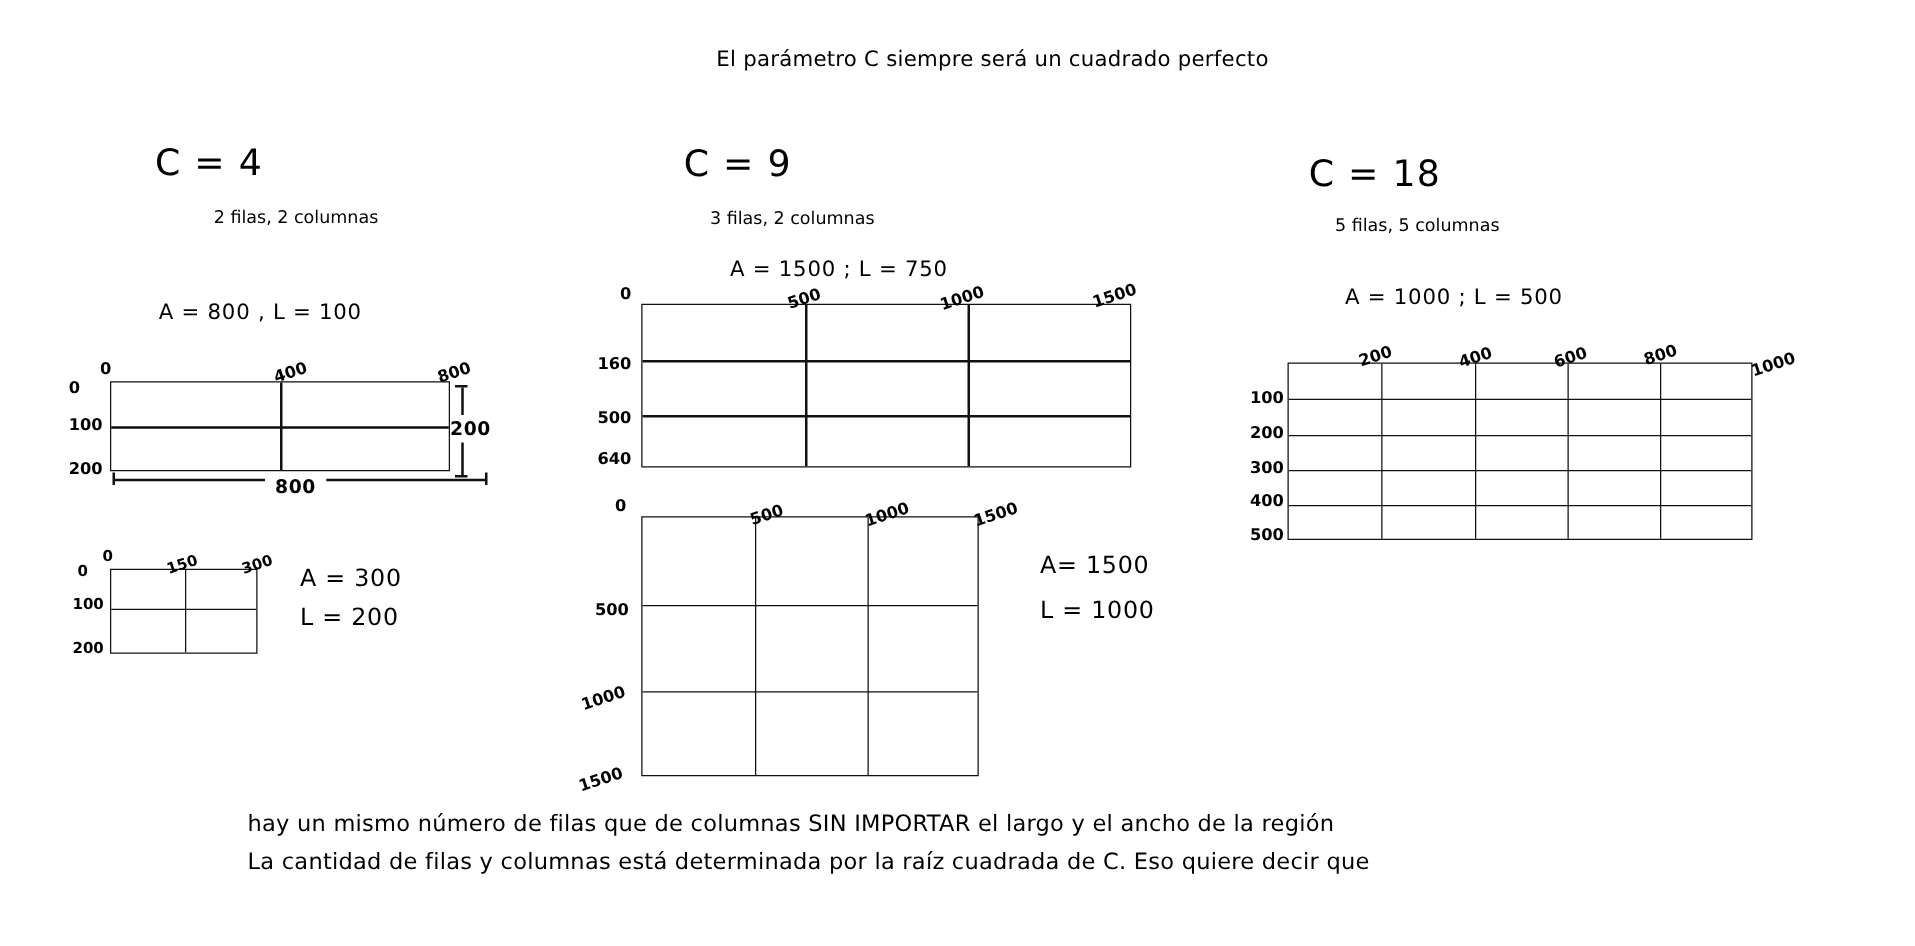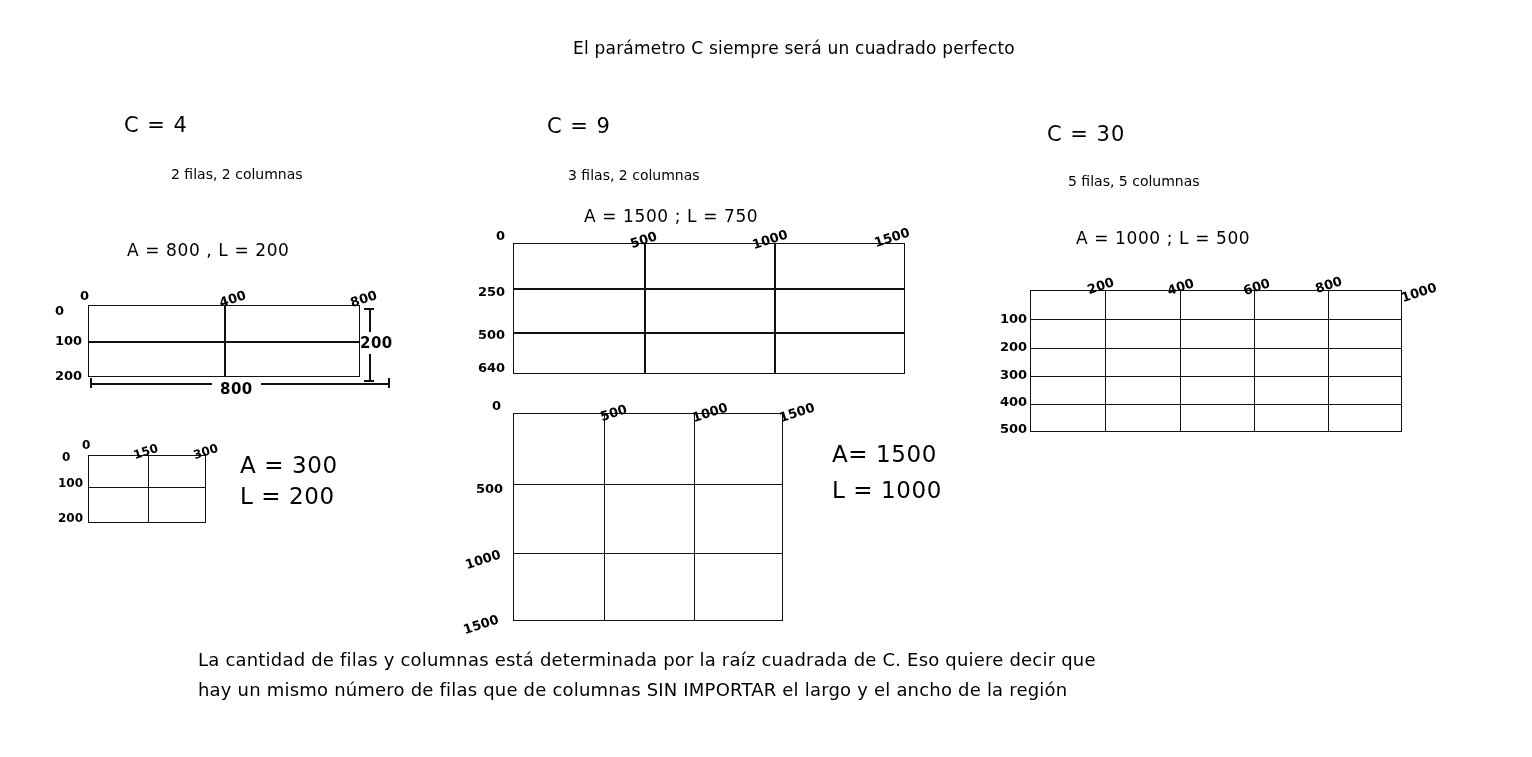--- a/index.html
+++ b/index.html
@@ -20,21 +20,21 @@
   .title-top {
     left: 0;
     top: 38px;
     width: 1532px;
     text-align: center;
     font-size: 17px;
     letter-spacing: 0.2px;
   }
 
   .case-title {
-    font-size: 21px;
+    font-size: 29px;
     letter-spacing: 1px;
   }
   .case-sub {
     font-size: 14px;
   }
   .case-ann {
     font-size: 17px;
     letter-spacing: 0.6px;
   }
 
@@ -93,42 +93,42 @@
   }
   .dim-lbl {
     position: absolute;
     font-size: 15px;
     font-weight: 700;
     letter-spacing: 0.5px;
   }
 
   .eq-lbl {
     position: absolute;
-    font-size: 23px;
+    font-size: 19px;
     letter-spacing: 0.6px;
   }
 
   .bottom-note {
     position: absolute;
     left: 198px;
     top: 645px;
     width: 1120px;
     font-size: 18px;
     line-height: 30px;
     letter-spacing: 0.2px;
   }
 </style>
 </head>
 <body>
 
 <div class="abs title-top">El parámetro C siempre será un cuadrado perfecto</div>
 
 <div class="abs case-title" style="left:96px; top:113px;">C = 4</div>
 <div class="abs case-sub" style="left:143px; top:166px;">2 filas, 2 columnas</div>
-<div class="abs case-ann" style="left:99px; top:240px;">A = 800 ,  L = 200</div>
+<div class="abs case-ann" style="left:99px; top:240px;">A = 800 ,  L = 100</div>
 
 <div class="grid-box" style="left:88px; top:305px; width:272px; height:72px;">
   <div class="vline" style="left:135px;"></div>
   <div class="hline" style="top:35px;"></div>
 </div>
 <div class="tick-lbl" style="left:80px; top:288px;">0</div>
 <div class="tick-lbl rot" style="left:222px; top:295px;">400</div>
 <div class="tick-lbl rot" style="left:353px; top:295px;">800</div>
 <div class="tick-lbl" style="left:55px; top:303px;">0</div>
 <div class="tick-lbl" style="left:55px; top:333px;">100</div>
@@ -160,42 +160,42 @@
 <div class="grid-box" style="left:513px; top:243px; width:392px; height:131px;">
   <div class="vline" style="left:130px;"></div>
   <div class="vline" style="left:260px;"></div>
   <div class="hline" style="top:44px;"></div>
   <div class="hline" style="top:88px;"></div>
 </div>
 <div class="tick-lbl" style="left:496px; top:228px;">0</div>
 <div class="tick-lbl rot" style="left:633px; top:236px;">500</div>
 <div class="tick-lbl rot" style="left:755px; top:237px;">1000</div>
 <div class="tick-lbl rot" style="left:877px; top:235px;">1500</div>
-<div class="tick-lbl" style="left:478px; top:284px;">250</div>
+<div class="tick-lbl" style="left:478px; top:284px;">160</div>
 <div class="tick-lbl" style="left:478px; top:327px;">500</div>
 <div class="tick-lbl" style="left:478px; top:360px;">640</div>
 
 <div class="grid-box thin" style="left:513px; top:413px; width:270px; height:208px;">
   <div class="vline" style="left:90px;"></div>
   <div class="vline" style="left:180px;"></div>
   <div class="hline" style="top:70px;"></div>
   <div class="hline" style="top:139px;"></div>
 </div>
 <div class="tick-lbl" style="left:492px; top:398px;">0</div>
 <div class="tick-lbl rot" style="left:603px; top:409px;">500</div>
 <div class="tick-lbl rot" style="left:695px; top:410px;">1000</div>
 <div class="tick-lbl rot" style="left:782px; top:410px;">1500</div>
 <div class="tick-lbl" style="left:476px; top:481px;">500</div>
 <div class="tick-lbl rot" style="left:468px; top:557px;">1000</div>
 <div class="tick-lbl rot" style="left:466px; top:622px;">1500</div>
 
 <div class="eq-lbl" style="left:832px; top:441px;">A= 1500</div>
 <div class="eq-lbl" style="left:832px; top:477px;">L = 1000</div>
 
-<div class="abs case-title" style="left:1019px; top:122px;">C = 30</div>
+<div class="abs case-title" style="left:1019px; top:122px;">C = 18</div>
 <div class="abs case-sub" style="left:1040px; top:173px;">5 filas, 5 columnas</div>
 <div class="abs case-ann" style="left:1048px; top:228px;">A = 1000  ;  L = 500</div>
 
 <div class="grid-box thin" style="left:1030px; top:290px; width:372px; height:142px;">
   <div class="vline" style="left:74px;"></div>
   <div class="vline" style="left:149px;"></div>
   <div class="vline" style="left:223px;"></div>
   <div class="vline" style="left:297px;"></div>
   <div class="hline" style="top:28px;"></div>
   <div class="hline" style="top:57px;"></div>
@@ -207,15 +207,15 @@
 <div class="tick-lbl rot" style="left:1246px; top:283px;">600</div>
 <div class="tick-lbl rot" style="left:1318px; top:281px;">800</div>
 <div class="tick-lbl rot" style="left:1404px; top:290px;">1000</div>
 <div class="tick-lbl" style="left:1000px; top:311px;">100</div>
 <div class="tick-lbl" style="left:1000px; top:339px;">200</div>
 <div class="tick-lbl" style="left:1000px; top:367px;">300</div>
 <div class="tick-lbl" style="left:1000px; top:394px;">400</div>
 <div class="tick-lbl" style="left:1000px; top:421px;">500</div>
 
 <div class="bottom-note">
+  <div>hay un mismo número de filas que de columnas SIN IMPORTAR el largo y el ancho de la región</div>
   <div>La cantidad de filas y columnas está determinada por la raíz cuadrada de C. Eso quiere decir que</div>
-  <div>hay un mismo número de filas que de columnas SIN IMPORTAR el largo y el ancho de la región</div>
 </div>
 
 </body></html>

